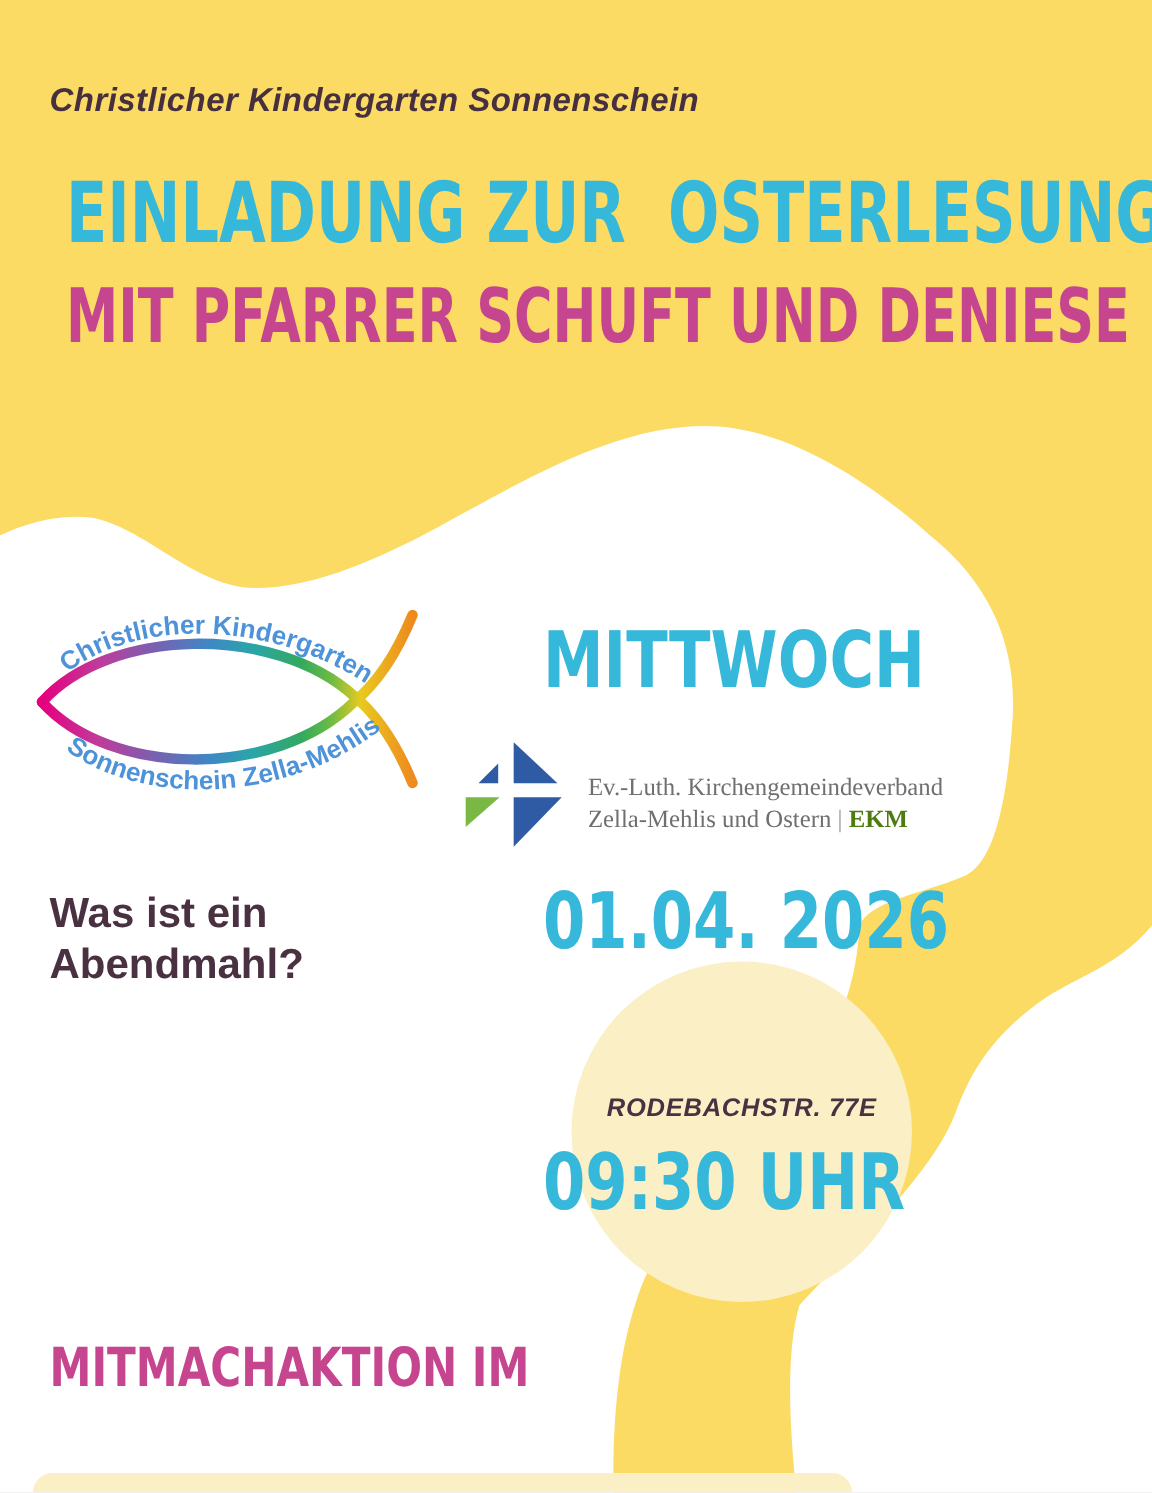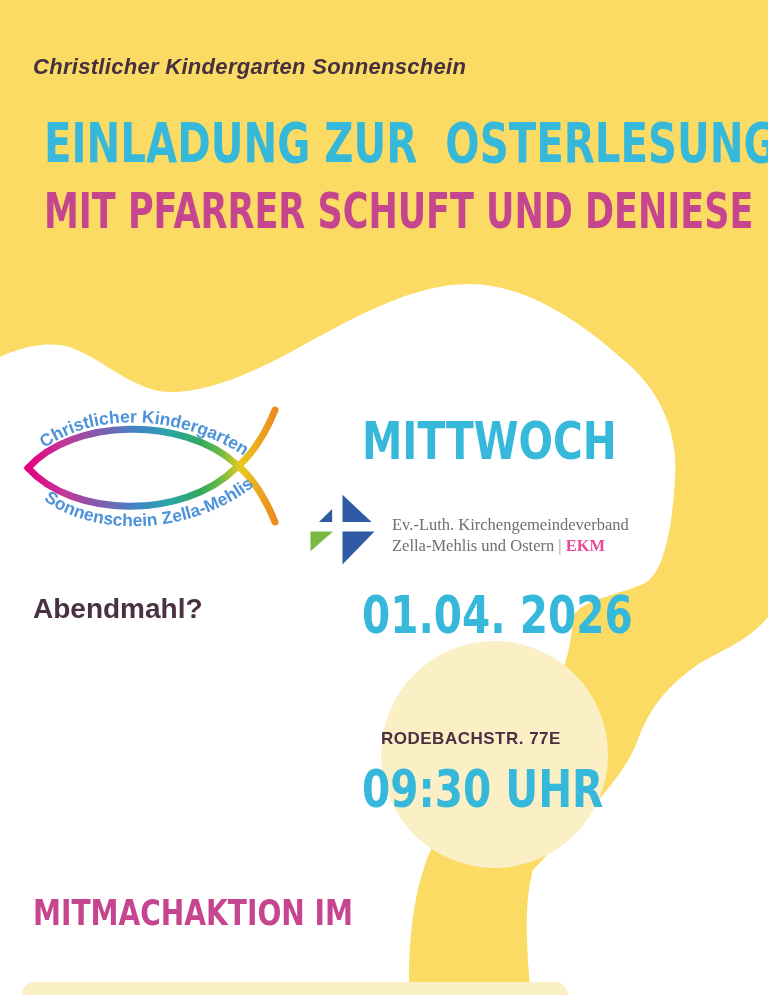--- a/index.html
+++ b/index.html
@@ -47,42 +47,43 @@
     font-size:17.5px;font-weight:bold;fill:#4e93d9;
   }
 
   .ekm{position:absolute;left:302px;top:492px;width:360px;height:84px;font-family:Liberation Serif, serif;}
   .ekm-cross{position:absolute;left:0;top:0;width:80px;height:80px;}
   .ekm-text{
     position:absolute;left:90px;top:22px;
     font-size:16.5px;line-height:21px;color:#6f6f6f;
     white-space:nowrap;
   }
-  .ekm-abbr{color:#ec4899;font-weight:bold;}
+  .ekm-abbr{color:#4d7c0f;font-weight:bold;}
   .ekm-sep{color:#9a9a9a;}
 
   .question{
     position:absolute;left:33px;
     font-size:28px;line-height:34px;font-weight:bold;
     color:#4a3142;
   }
   .q1{top:592px;}
   .q2{top:684px;}
 
   .activity{
     position:absolute;left:33px;top:818px;
     font-size:36px;line-height:38px;color:#c6458f;
     transform:scaleX(.78);transform-origin:left top;
   }
 
   .loc-circle{
     position:absolute;left:381px;top:641px;
     width:227px;height:227px;border-radius:50%;
     background:#fbefc5;
-    text-align:left;
+    text-align:center;
+    font-style:italic;
   }
   .loc-text{
     padding-top:84px;
     font-size:17px;line-height:28px;font-weight:bold;
     letter-spacing:.5px;color:#4a3142;
   }
 
   .bottom-bar{
     position:absolute;left:22px;top:982px;
     width:546px;height:13px;
@@ -173,20 +174,21 @@
       <div>Ev.-Luth. Kirchengemeindeverband</div>
       <div>
         <span>Zella-Mehlis und Ostern</span>
         <span class="ekm-sep">|</span>
         <span class="ekm-abbr">EKM</span>
       </div>
     </div>
   </div>
 
   <div class="question q1">
+    <div>Was ist ein</div>
     <div>Abendmahl?</div>
   </div>
 
 
   <div class="display activity">
     <div>MITMACHAKTION IM</div>
     
   </div>
 
 </div>

